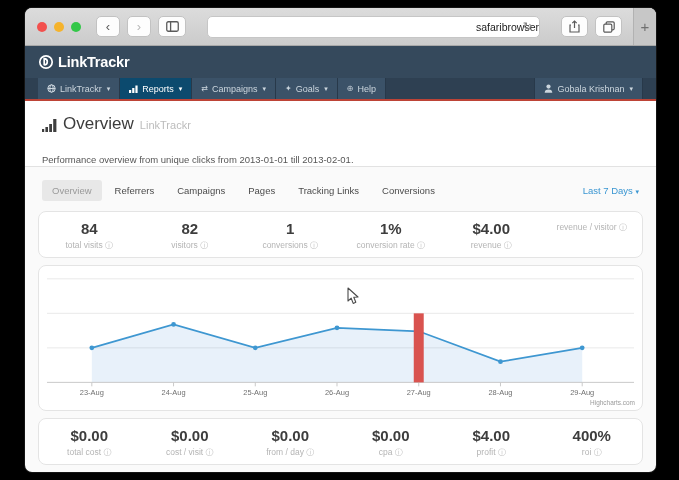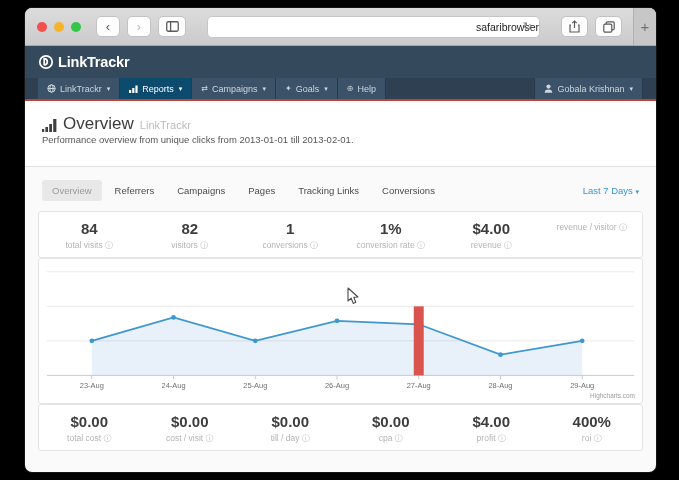--- a/index.html
+++ b/index.html
@@ -42,31 +42,31 @@
   .nav-item.active { background:#0c4a6e; color:#fff; }
   .nav-ic { display:flex; align-items:center; font-size:8px; line-height:1; }
   .nav-user { margin-left:auto; margin-right:13px; border-left:1px solid #28394a; }
   .red-line { height:2px; background:#bd4336; }
 
   
   .page-head { height:66px; background:#fff; border-bottom:1px solid #e2e2e2; padding:13px 17px 0; }
   .title-row { display:flex; align-items:baseline; gap:6px; }
   .page-title { font-size:17px; color:#3c3c3c; font-weight:normal; }
   .title-suffix { font-size:11px; color:#bcbcbc; }
-  .page-desc { font-size:9.5px; color:#565656; margin-top:0; }
+  .page-desc { font-size:9.5px; color:#565656; margin-top:20px; }
 
   
   .main { padding:13px 13px 0; background:#fafafa; }
   .tabs-row { display:flex; align-items:center; padding:0 4px; margin-bottom:10px; }
   .tab { font-size:9.5px; color:#4b4b4b; padding:5px 10px; border-radius:3px; margin-right:3px; cursor:default; }
   .tab.active { background:#e8e8e8; color:#9a9a9a; }
   .date-range { margin-left:auto; font-size:9.5px; color:#3a96d2; cursor:default; }
   .date-range .caret { font-size:7px; }
 
-  .card { background:#fff; border:1px solid #e4e4e4; border-radius:3px; }
+  .card { background:#fff; border:1px solid #e4e4e4; border-radius:8px; margin-bottom:7px; }
   .stats-row { display:flex; padding:8px 0 6px; }
   .stat { flex:1; text-align:center; }
   .stat-value { font-size:15px; font-weight:600; color:#3d3d3d; line-height:1.2; }
   .stat-label { font-size:8.5px; color:#b4b4b4; margin-top:2px; }
   .stat-label .info { font-size:8px; color:#c2c2c2; }
 
   .chart-card { height:146px; position:relative; overflow:hidden; }
   .chart-card svg.chart { position:absolute; inset:0; width:100%; height:100%; }
 
   
@@ -268,21 +268,21 @@
           <div class="stat">
             <div class="stat-value">$0.00</div>
             <div class="stat-label"><span>total cost</span> <span class="info">ⓘ</span></div>
           </div>
           <div class="stat">
             <div class="stat-value">$0.00</div>
             <div class="stat-label"><span>cost / visit</span> <span class="info">ⓘ</span></div>
           </div>
           <div class="stat">
             <div class="stat-value">$0.00</div>
-            <div class="stat-label"><span>till / day</span> <span class="info">ⓘ</span></div>
+            <div class="stat-label"><span>from / day</span> <span class="info">ⓘ</span></div>
           </div>
           <div class="stat">
             <div class="stat-value">$0.00</div>
             <div class="stat-label"><span>cpa</span> <span class="info">ⓘ</span></div>
           </div>
           <div class="stat">
             <div class="stat-value">$4.00</div>
             <div class="stat-label"><span>profit</span> <span class="info">ⓘ</span></div>
           </div>
           <div class="stat">

